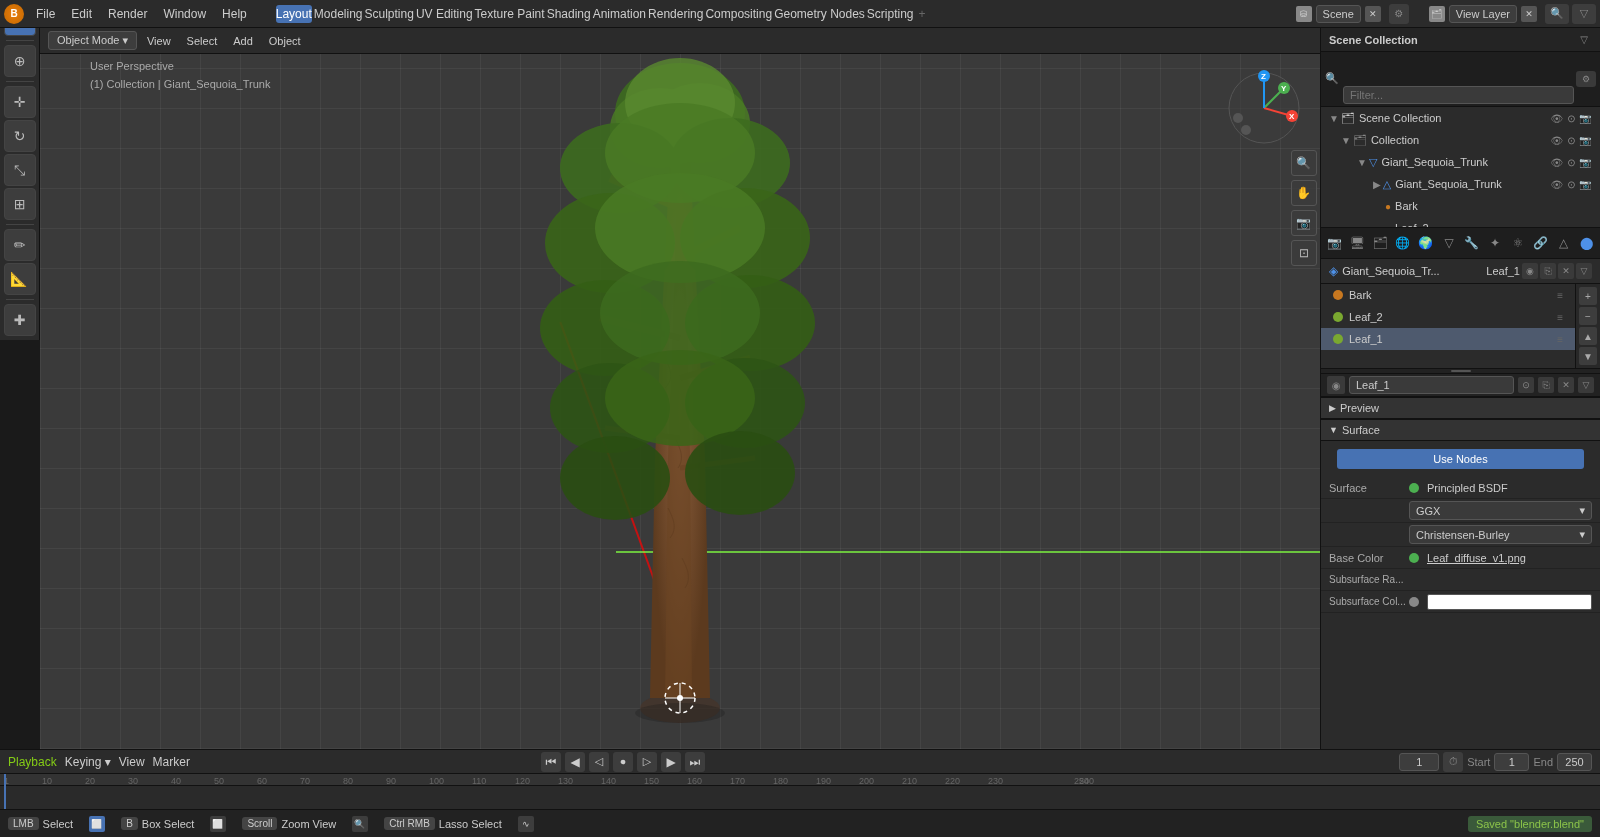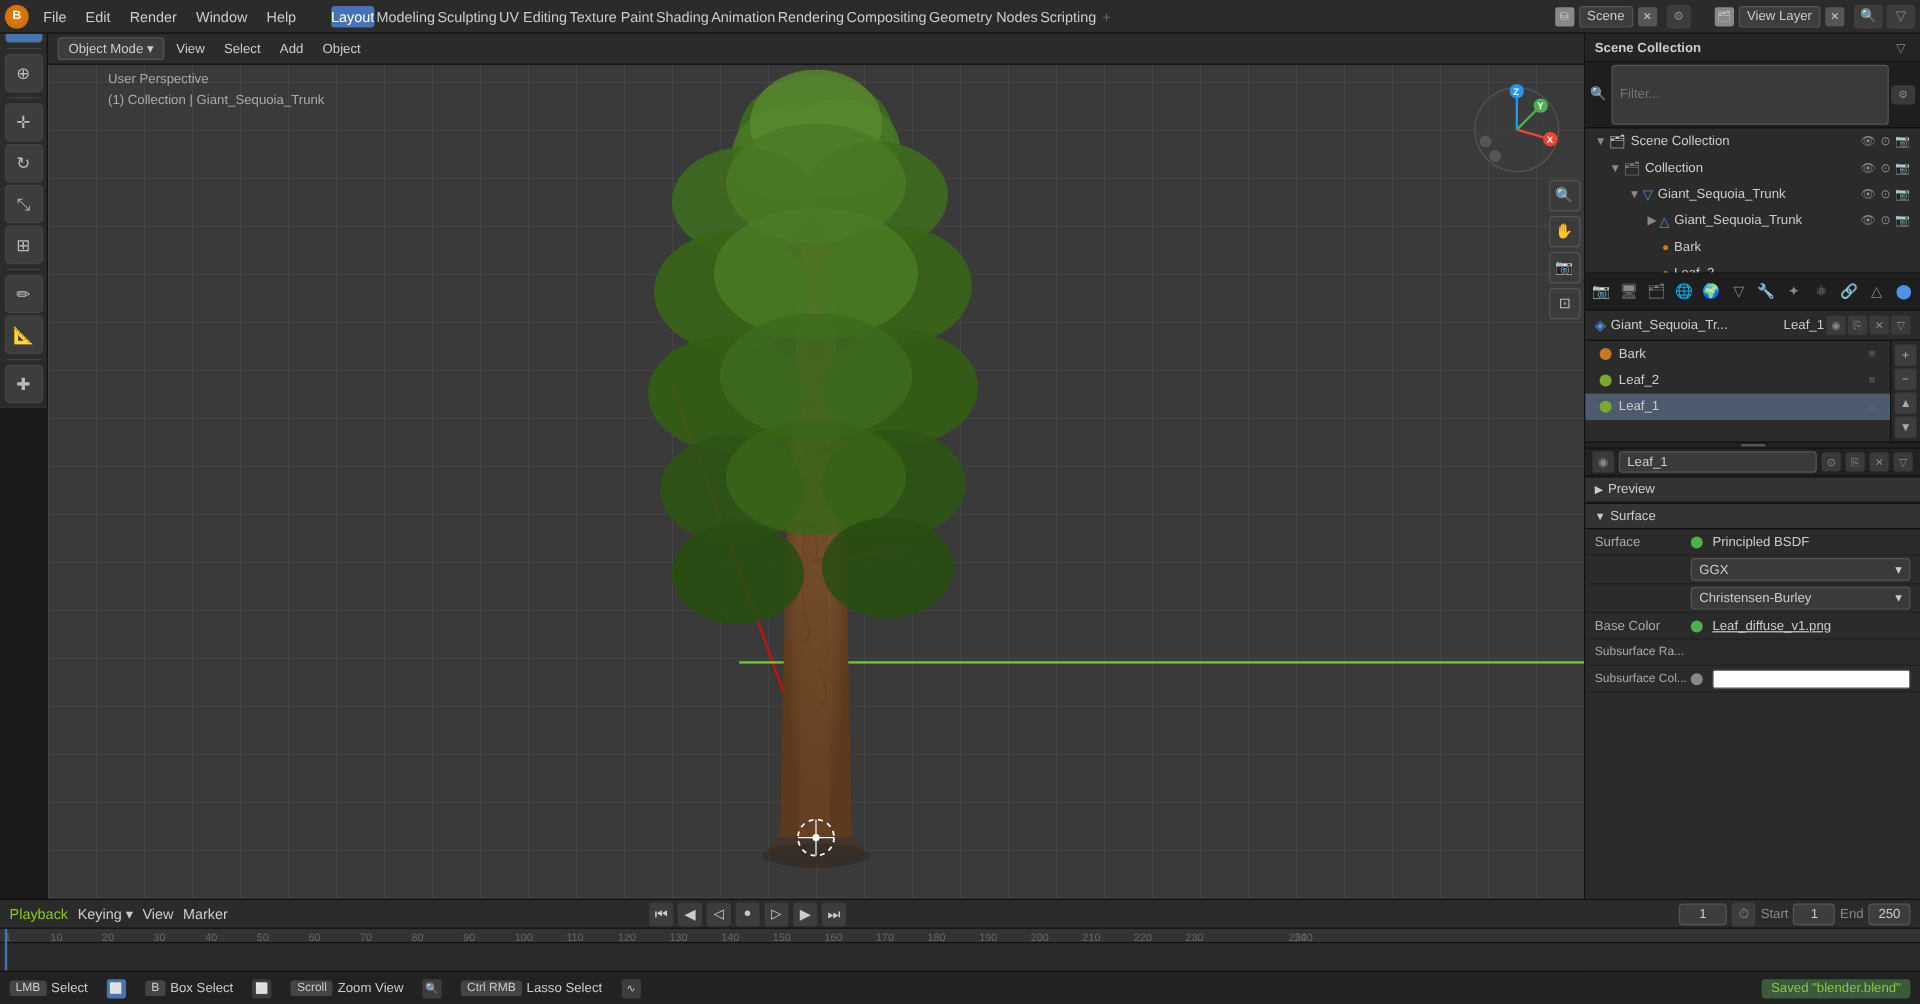--- a/index.html
+++ b/index.html
@@ -252,21 +252,21 @@
       text-align: center; flex: 1;
     }
     
     
     .outliner-search {
       background: #1e1e1e; border-bottom: 1px solid #111;
       padding: 2px 4px; display: flex; align-items: center;
     }
     .search-input {
       background: #3a3a3a; border: 1px solid #555; border-radius: 3px;
-      padding: 18px 6px; color: #ccc; font-size: 11px; flex: 1;
+      padding: 2px 6px; color: #ccc; font-size: 11px; flex: 1; margin-top: 32px;
     }
   </style>
 </head>
 <body>
 
 <div id="top-menubar">
   <div class="blender-logo">B</div>
 
   <span class="menu-item">File</span>
   <span class="menu-item">Edit</span>
@@ -658,20 +658,23 @@
     <div class="section-header">
       <span class="section-triangle">▶</span>
       <span>Preview</span>
     </div>
 
     <div class="section-header">
       <span class="section-triangle">▼</span>
       <span>Surface</span>
     </div>
 
+    <div style="padding:4px 8px;">
+      <button class="use-nodes-btn">Use Nodes</button>
+    </div>
 
     <div class="prop-row">
       <span class="prop-label">Surface</span>
       <div style="display:flex;align-items:center;gap:4px;flex:1;">
         <span class="prop-dot prop-green-dot"></span>
         <span style="color:#ccc;font-size:11px;">Principled BSDF</span>
       </div>
     </div>
 
     <div class="prop-row">

